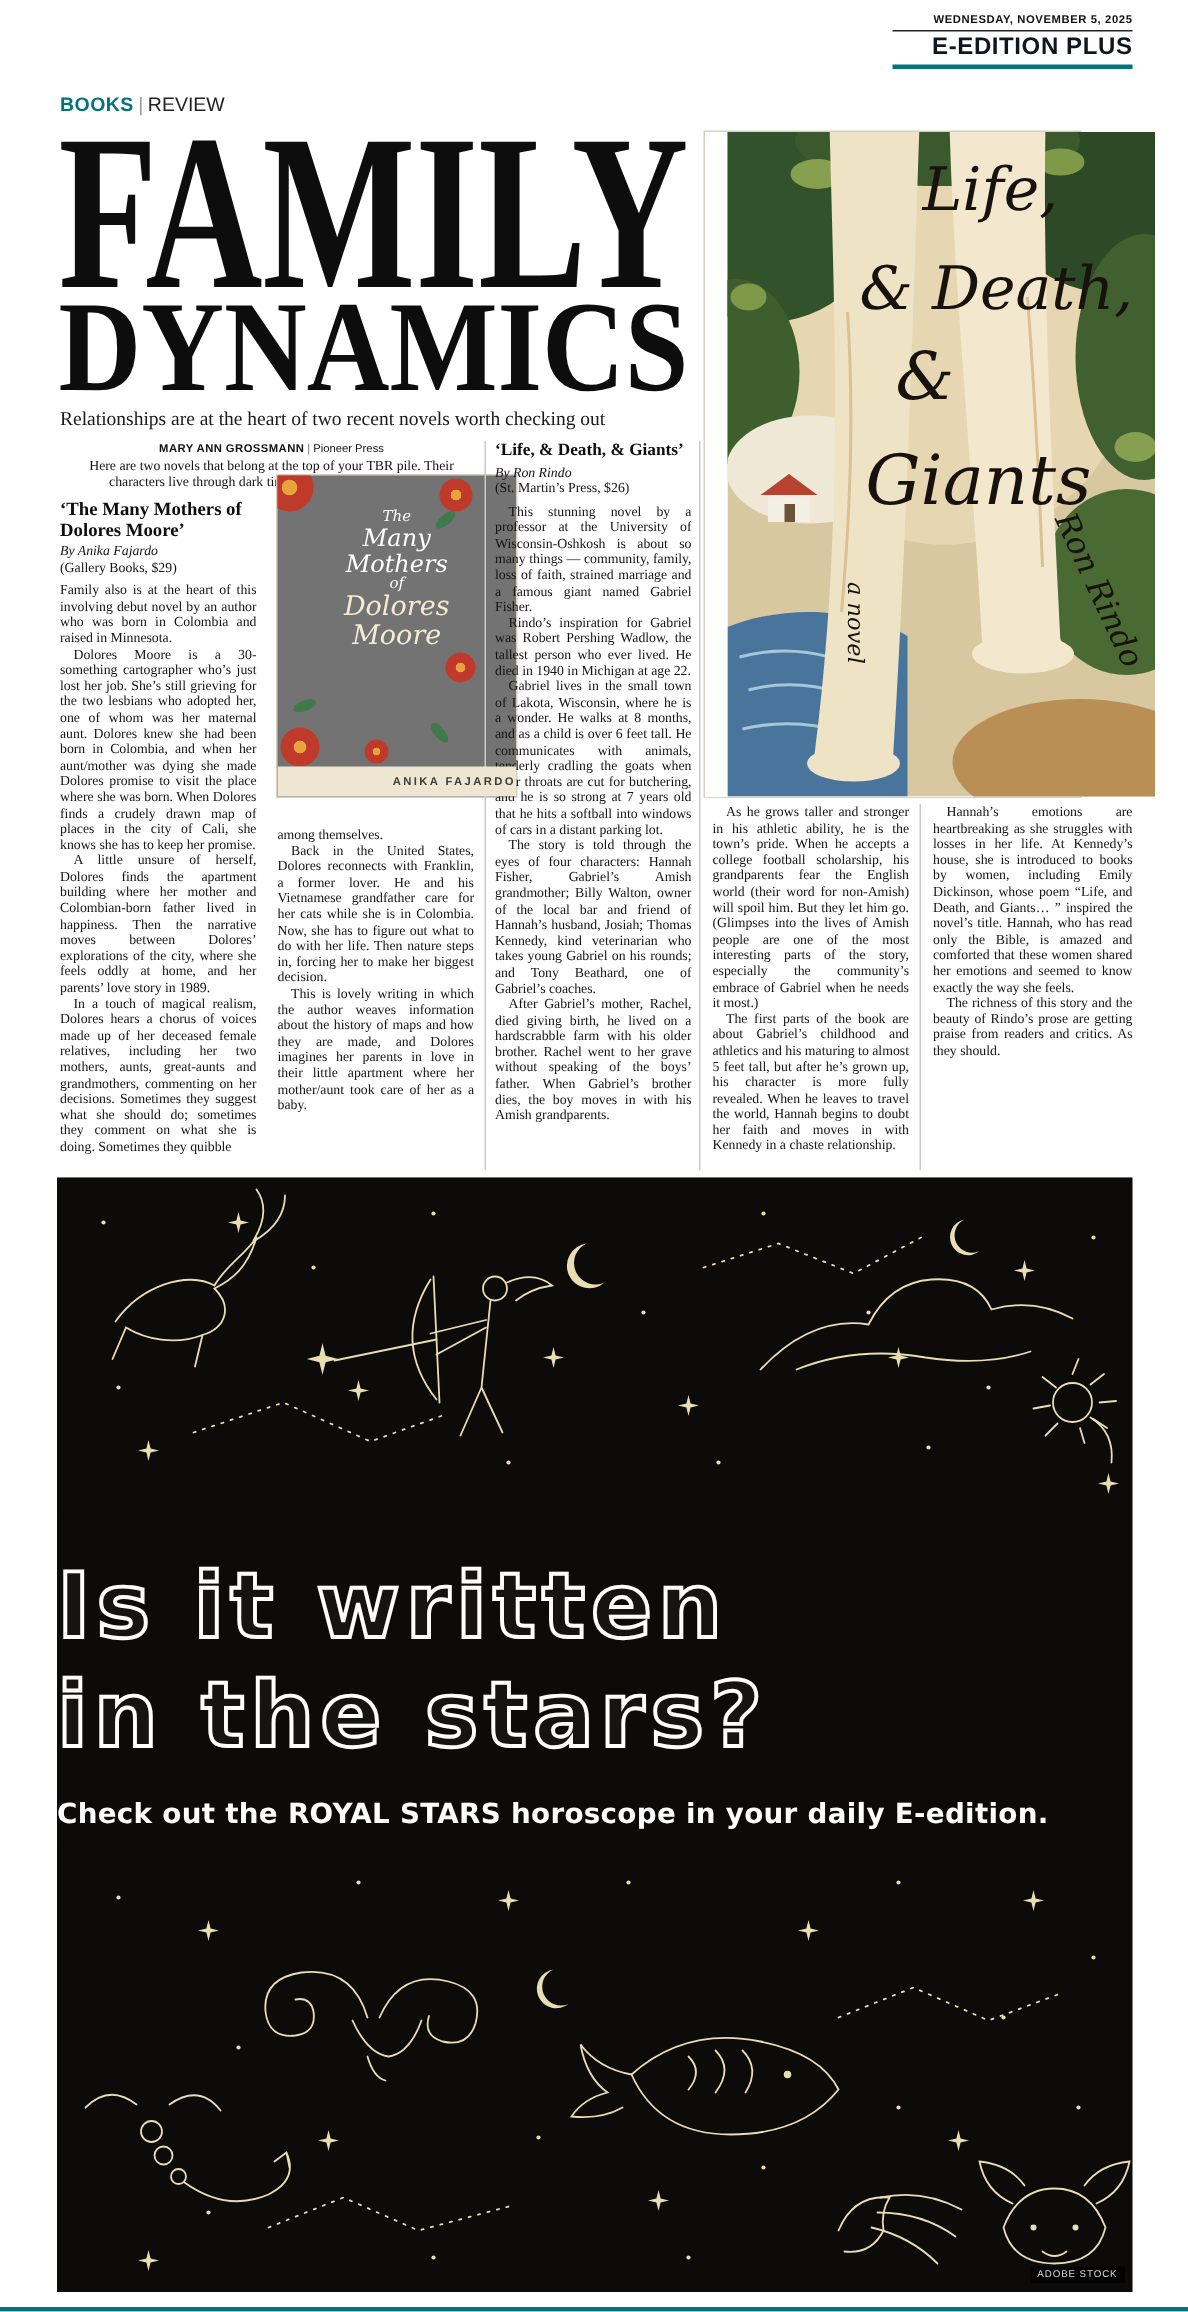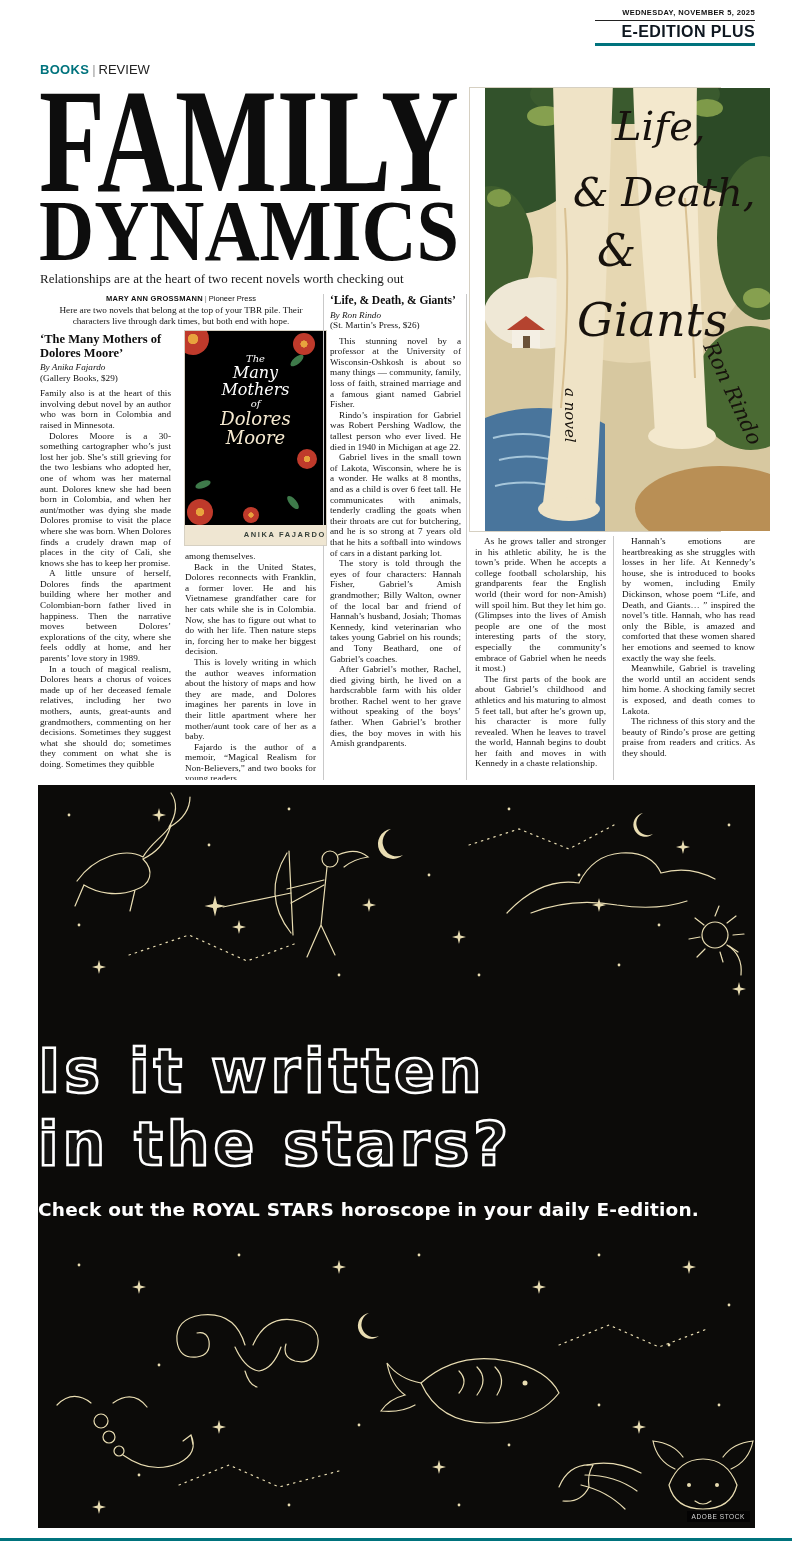--- a/index.html
+++ b/index.html
@@ -52,21 +52,21 @@
   #col3{left:330px;top:294px;width:131px;height:486px;}
   #col4{left:475px;top:536px;width:131px;height:244px;}
   #col5{left:622px;top:536px;width:133px;height:244px;}
 
   .vrule{position:absolute;width:1px;background:#c9c9c9;}
   #vr1{left:323px;top:294px;height:486px;}
   #vr2{left:466px;top:294px;height:486px;}
   #vr3{left:613px;top:536px;height:244px;}
 
   
-  .cover1{position:absolute;left:185px;top:331px;width:141px;height:214px;background:#000000;overflow:hidden;box-shadow:0 0 0 1px #d6d0c2;}
+  .cover1{position:absolute;left:185px;top:317px;width:159px;height:214px;background:#737373;overflow:hidden;box-shadow:0 0 0 1px #d6d0c2;}
   .cover1 .titles{position:relative;padding-top:22px;text-align:center;color:#fff;font-family:"DejaVu Serif",serif;font-style:italic;z-index:2;}
   .cover1 .t-sm{font-size:10px;line-height:11px;}
   .cover1 .t-md{font-size:16px;line-height:17px;}
   .cover1 .t-lg{font-size:18px;line-height:19px;color:#f6ead0;}
   .cover1 .band{position:absolute;left:0;right:0;bottom:0;height:20px;background:#efe6d2;font-family:"Liberation Sans",sans-serif;font-size:7.5px;font-weight:bold;letter-spacing:1.6px;color:#37413b;text-align:right;line-height:20px;z-index:2;}
   .flower{position:absolute;border-radius:50%;background:radial-gradient(circle,#e8a33d 0 22%,#bf3a2b 24% 100%);z-index:1;}
   .leaf{position:absolute;width:16px;height:7px;border-radius:50%;background:#3e7a4a;z-index:0;}
 
   
   .cover2{position:absolute;left:470px;top:88px;width:250px;height:443px;box-shadow:0 0 0 1px #d6d0c2;padding-left:15px;}
@@ -143,21 +143,20 @@
       <div class="t-lg">Dolores</div>
       <div class="t-lg">Moore</div>
     </div>
     <div class="band">ANIKA FAJARDO</div>
   </div>
 
   <div class="body-col" id="col2">
     <p class="no-indent">among themselves.</p>
     <p>Back in the United States, Dolores reconnects with Franklin, a former lover. He and his Vietnamese grandfather care for her cats while she is in Colombia. Now, she has to figure out what to do with her life. Then nature steps in, forcing her to make her biggest decision.</p>
     <p>This is lovely writing in which the author weaves information about the history of maps and how they are made, and Dolores imagines her parents in love in their little apartment where her mother/aunt took care of her as a baby.</p>
-    <p>Fajardo is the author of a memoir, “Magical Realism for Non-Believers,” and two books for young readers.</p>
   </div>
 
   <div class="body-col" id="col3">
     <h3 class="rev-title one-line">‘Life, &amp; Death, &amp; Giants’</h3>
     <div class="rev-author">By Ron Rindo</div>
     <div class="rev-pub">(St. Martin’s Press, $26)</div>
     <p>This stunning novel by a professor at the University of Wisconsin-Oshkosh is about so many things — community, family, loss of faith, strained marriage and a famous giant named Gabriel Fisher.</p>
     <p>Rindo’s inspiration for Gabriel was Robert Pershing Wadlow, the tallest person who ever lived. He died in 1940 in Michigan at age 22.</p>
     <p>Gabriel lives in the small town of Lakota, Wisconsin, where he is a wonder. He walks at 8 months, and as a child is over 6 feet tall. He communicates with animals, tenderly cradling the goats when their throats are cut for butchering, and he is so strong at 7 years old that he hits a softball into windows of cars in a distant parking lot.</p>
     <p>The story is told through the eyes of four characters: Hannah Fisher, Gabriel’s Amish grandmother; Billy Walton, owner of the local bar and friend of Hannah’s husband, Josiah; Thomas Kennedy, kind veterinarian who takes young Gabriel on his rounds; and Tony Beathard, one of Gabriel’s coaches.</p>
@@ -201,21 +200,20 @@
     </svg>
   </div>
 
   <div class="body-col" id="col4">
     <p>As he grows taller and stronger in his athletic ability, he is the town’s pride. When he accepts a college football scholarship, his grandparents fear the English world (their word for non-Amish) will spoil him. But they let him go. (Glimpses into the lives of Amish people are one of the most interesting parts of the story, especially the community’s embrace of Gabriel when he needs it most.)</p>
     <p>The first parts of the book are about Gabriel’s childhood and athletics and his maturing to almost 5 feet tall, but after he’s grown up, his character is more fully revealed. When he leaves to travel the world, Hannah begins to doubt her faith and moves in with Kennedy in a chaste relationship.</p>
   </div>
 
   <div class="body-col" id="col5">
     <p>Hannah’s emotions are heartbreaking as she struggles with losses in her life. At Kennedy’s house, she is introduced to books by women, including Emily Dickinson, whose poem “Life, and Death, and Giants… ” inspired the novel’s title. Hannah, who has read only the Bible, is amazed and comforted that these women shared her emotions and seemed to know exactly the way she feels.</p>
-    <p>Meanwhile, Gabriel is traveling the world until an accident sends him home. A shocking family secret is exposed, and death comes to Lakota.</p>
     <p>The richness of this story and the beauty of Rindo’s prose are getting praise from readers and critics. As they should.</p>
   </div>
 
   <div class="vrule" id="vr1"></div>
   <div class="vrule" id="vr2"></div>
   <div class="vrule" id="vr3"></div>
 
   <div class="ad">
     <svg class="ad-art" viewBox="0 0 715 743" width="717" height="743">
       <rect width="715" height="743" fill="#0c0b09"></rect>

